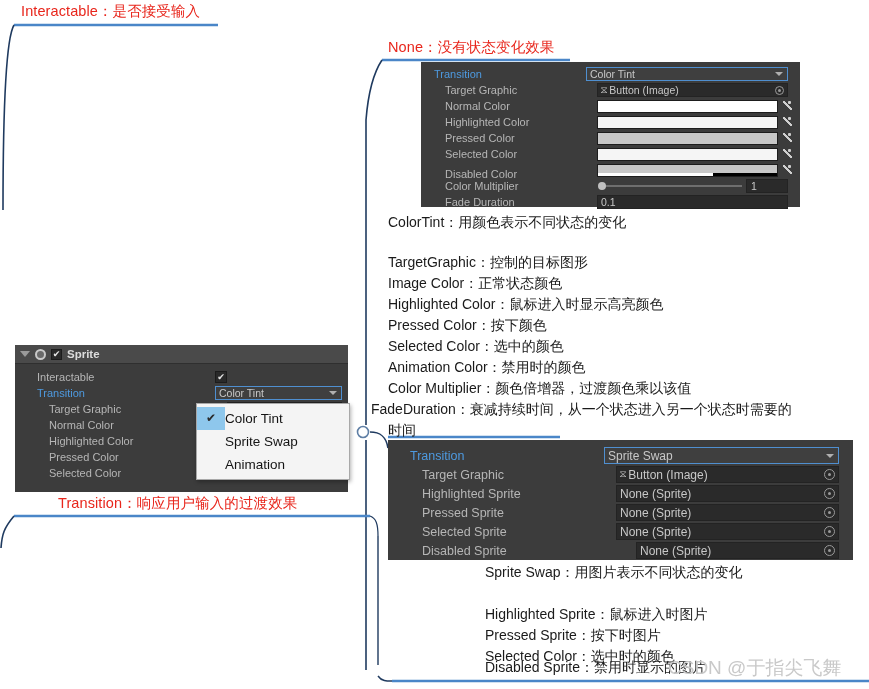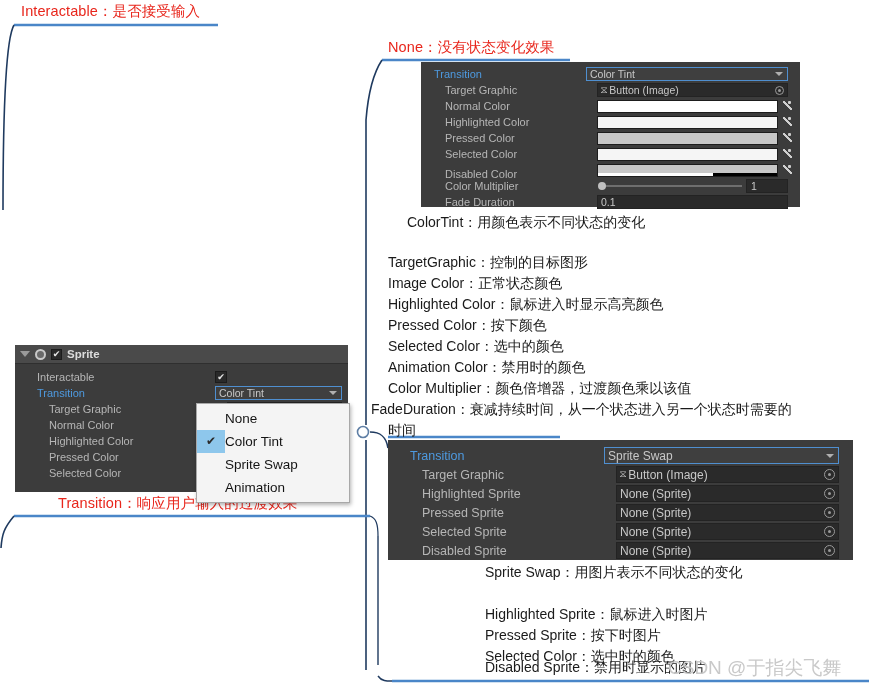--- a/index.html
+++ b/index.html
@@ -377,21 +377,21 @@
   </div>
 
   <div class="u-row">
     <div class="u-label" style="width:152px; padding-left:24px;">Fade Duration</div>
     <div class="u-field" style="margin-right:8px;">
       <span>0.1</span>
     </div>
   </div>
 </div>
 
-<div class="desc" style="left:388px; top:212px;margin-left:19px;">ColorTint：用颜色表示不同状态的变化</div>
+<div class="desc" style="left:388px; top:212px;">ColorTint：用颜色表示不同状态的变化</div>
 
 <div class="desc" style="left:388px; top:252px;">TargetGraphic：控制的目标图形</div>
 <div class="desc" style="left:388px; top:273px;">Image Color：正常状态颜色</div>
 <div class="desc" style="left:388px; top:294px;">Highlighted Color：鼠标进入时显示高亮颜色</div>
 <div class="desc" style="left:388px; top:315px;">Pressed Color：按下颜色</div>
 <div class="desc" style="left:388px; top:336px;">Selected Color：选中的颜色</div>
 <div class="desc" style="left:388px; top:357px;">Animation Color：禁用时的颜色</div>
 <div class="desc" style="left:388px; top:378px;">Color Multiplier：颜色倍增器，过渡颜色乘以该值</div>
 <div class="desc" style="left:371px; top:399px;">FadeDuration：衰减持续时间，从一个状态进入另一个状态时需要的</div>
 <div class="desc" style="left:388px; top:420px;">时间</div>
@@ -449,24 +449,20 @@
       <div class="u-label" style="width:178px; padding-left:34px;">Selected Color</div>
       <div class="swatch-row" style="margin-right:4px;">
         <div class="swatch" style="background:#f5f5f5;"></div>
         <div class="eyedrop"></div>
       </div>
     </div>
   </div>
 </div>
 
 <div class="dropdown" style="left:196px; top:403px; width:152px;">
-  <div class="dd-item">
-    <span class="dd-check"></span>
-    <span class="dd-label">None</span>
-  </div>
   <div class="dd-item checked">
     <span class="dd-check">✔</span>
     <span class="dd-label">Color Tint</span>
   </div>
   <div class="dd-item">
     <span class="dd-check"></span>
     <span class="dd-label">Sprite Swap</span>
   </div>
   <div class="dd-item">
     <span class="dd-check"></span>
@@ -510,21 +506,21 @@
   </div>
 
   <div class="u-row" style="height:19px;">
     <div class="u-label" style="width:194px; padding-left:34px; font-size:12.5px;">Selected Sprite</div>
     <div class="u-field" style="height:17px; margin-right:10px; font-size:12px;">
       <span>None (Sprite)</span>
       <span class="obj-dot" style="width:11px;height:11px;"></span>
     </div>
   </div>
 
-  <div class="u-row" style="height:19px;">
+  <div class="u-row" style="height:19px;gap:20px;">
     <div class="u-label" style="width:194px; padding-left:34px; font-size:12.5px;">Disabled Sprite</div>
     <div class="u-field" style="height:17px; margin-right:10px; font-size:12px;">
       <span>None (Sprite)</span>
       <span class="obj-dot" style="width:11px;height:11px;"></span>
     </div>
   </div>
 </div>
 
 <div class="desc" style="left:485px; top:562px;">Sprite Swap：用图片表示不同状态的变化</div>
 <div class="desc" style="left:485px; top:604px;">Highlighted Sprite：鼠标进入时图片</div>

